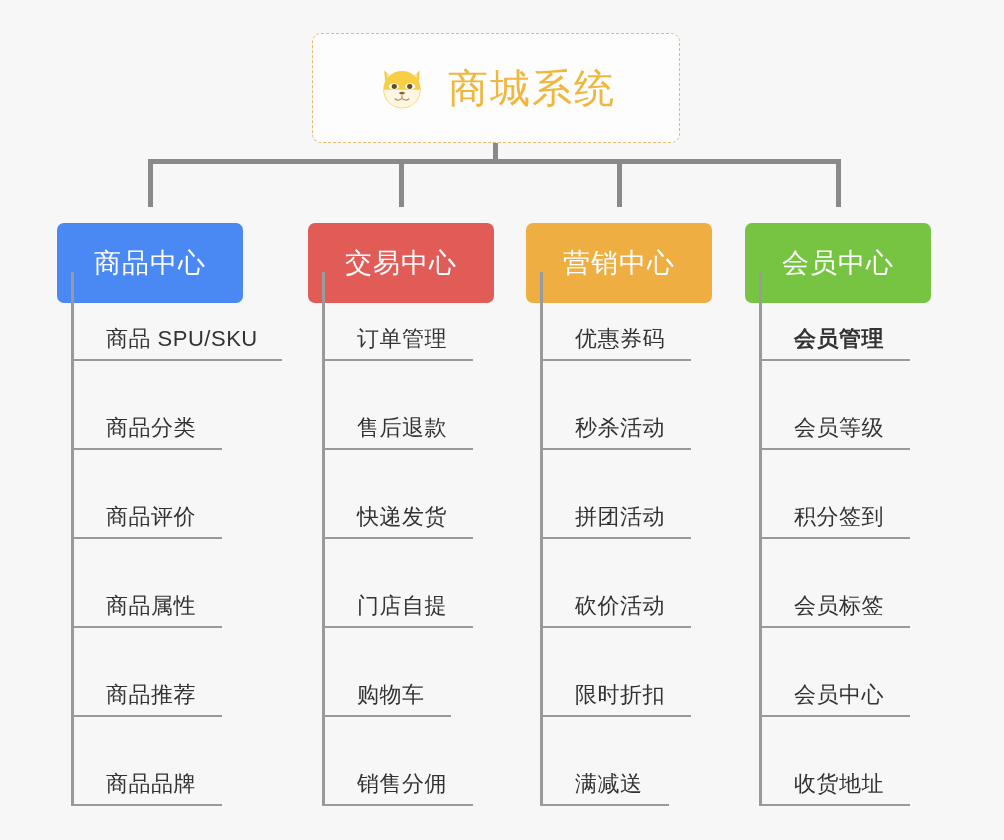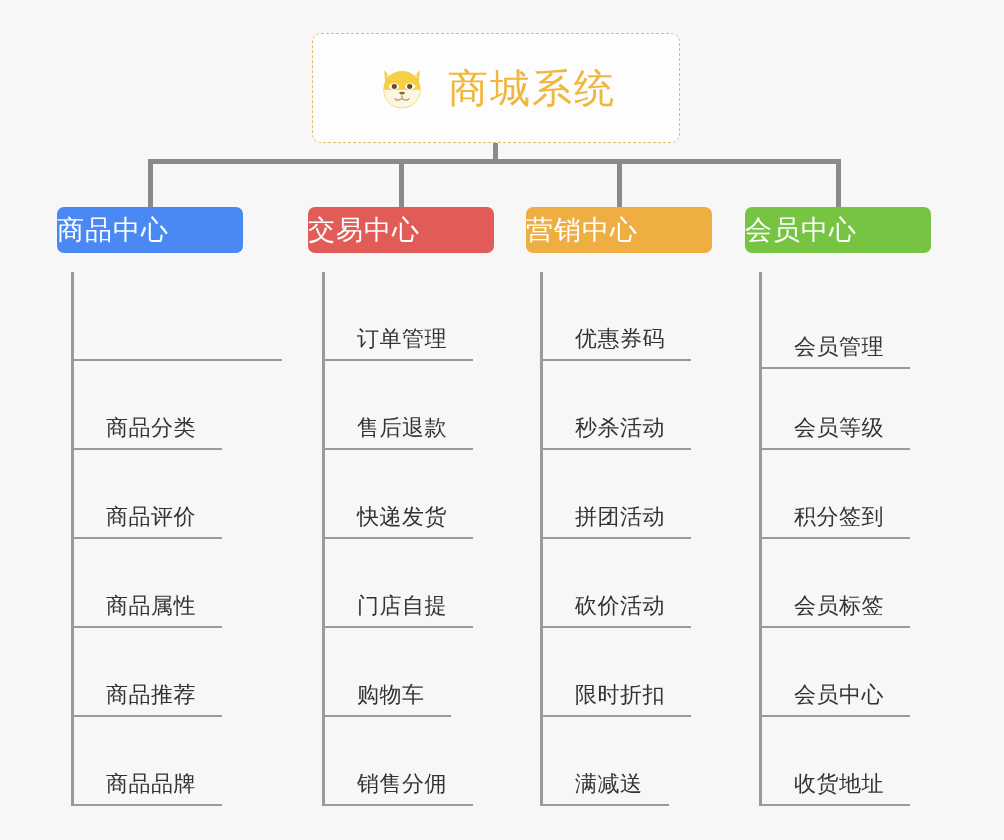--- a/index.html
+++ b/index.html
@@ -68,26 +68,27 @@
   }
   .conn-drop {
     top: 159px;
     width: 5px;
     height: 48px;
   }
 
   
   .category {
     position: absolute;
-    top: 207px;
-    height: 46px;
+    top: 223px;
+    height: 80px;
     box-sizing: border-box;
     border-radius: 7px;
     display: flex;
     align-items: center;
+    justify-content: center;
   }
   .category-label {
     font-size: 27px;
     color: #ffffff;
     letter-spacing: 1px;
     white-space: nowrap;
   }
 
   
   .branch {
@@ -153,20 +154,21 @@
   <div class="conn conn-bus"></div>
 
   <div id="branch-layer">
       <div class="conn conn-drop" style="left: 148px; background: rgb(138, 138, 138);"></div>
       <div class="category" style="left: 57px; width: 186px; background: rgb(74, 137, 243);">
         <div class="category-label">商品中心</div>
       </div>
       <div class="branch" style="left: 71px; height: 534px;">
         <div class="branch-spine" style="height: 534px; background: rgb(154, 154, 154);"></div>
         <div class="leaf" style="top: 0px; width: 218px;">
+          <div class="leaf-label">商品 SPU/SKU</div>
           <div class="leaf-underline" style="width: 208px; background: rgb(154, 154, 154);"></div>
         </div>
         <div class="leaf" style="top: 89px; width: 158px;">
           <div class="leaf-label">商品分类</div>
           <div class="leaf-underline" style="width: 148px; background: rgb(154, 154, 154);"></div>
         </div>
         <div class="leaf" style="top: 178px; width: 158px;">
           <div class="leaf-label">商品评价</div>
           <div class="leaf-underline" style="width: 148px; background: rgb(154, 154, 154);"></div>
         </div>
@@ -244,21 +246,21 @@
           <div class="leaf-label">满减送</div>
           <div class="leaf-underline" style="width: 126px; background: rgb(154, 154, 154);"></div>
         </div>
       </div>
       <div class="conn conn-drop" style="left: 836px; background: rgb(138, 138, 138);"></div>
       <div class="category" style="left: 745px; width: 186px; background: rgb(118, 196, 66);">
         <div class="category-label">会员中心</div>
       </div>
       <div class="branch" style="left: 759px; height: 534px;">
         <div class="branch-spine" style="height: 534px; background: rgb(154, 154, 154);"></div>
-        <div class="leaf" style="top: 8px; width: 158px;">
+        <div class="leaf" style="top: 0px; width: 158px; font-weight: bold;">
           <div class="leaf-label">会员管理</div>
           <div class="leaf-underline" style="width: 148px; background: rgb(154, 154, 154);"></div>
         </div>
         <div class="leaf" style="top: 89px; width: 158px;">
           <div class="leaf-label">会员等级</div>
           <div class="leaf-underline" style="width: 148px; background: rgb(154, 154, 154);"></div>
         </div>
         <div class="leaf" style="top: 178px; width: 158px;">
           <div class="leaf-label">积分签到</div>
           <div class="leaf-underline" style="width: 148px; background: rgb(154, 154, 154);"></div>

